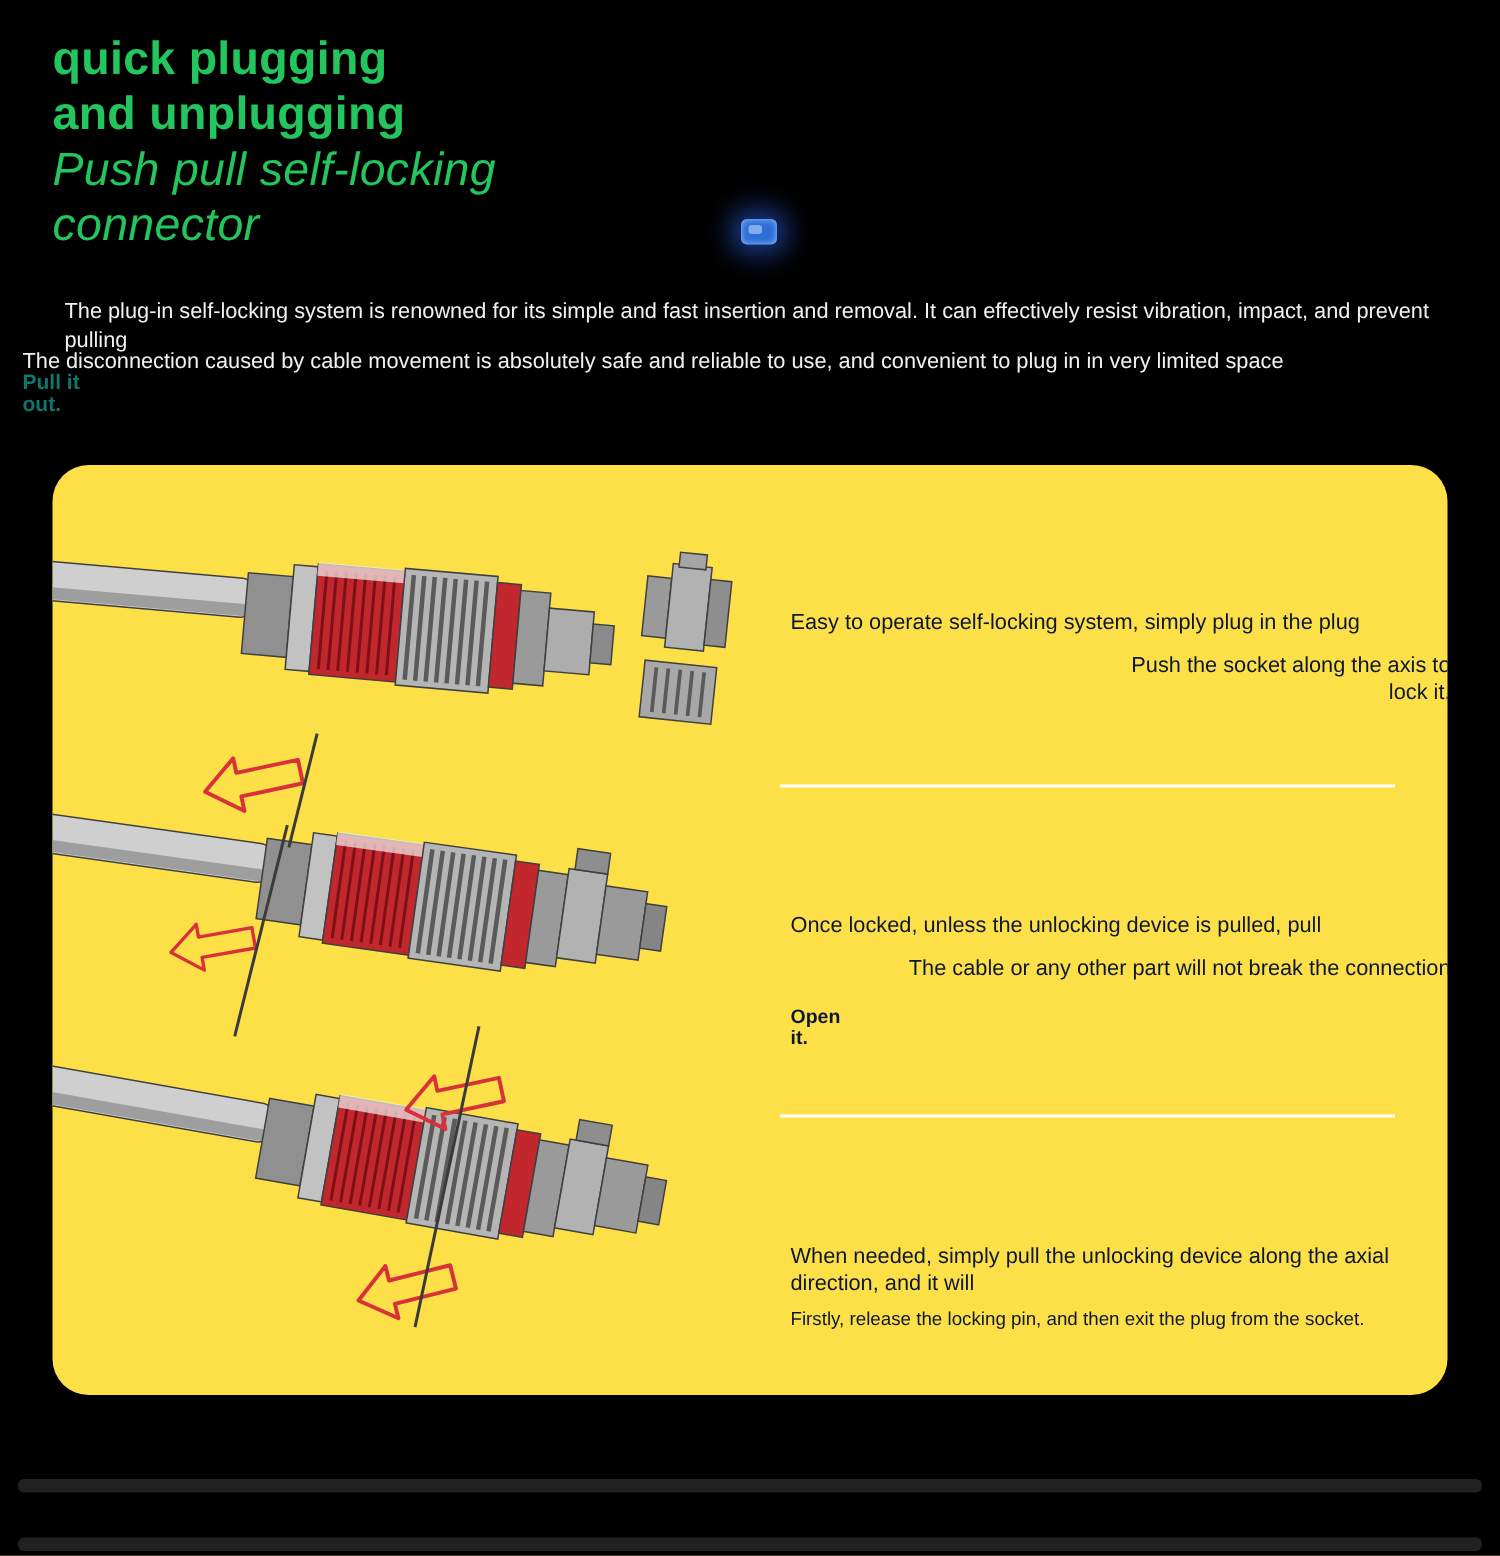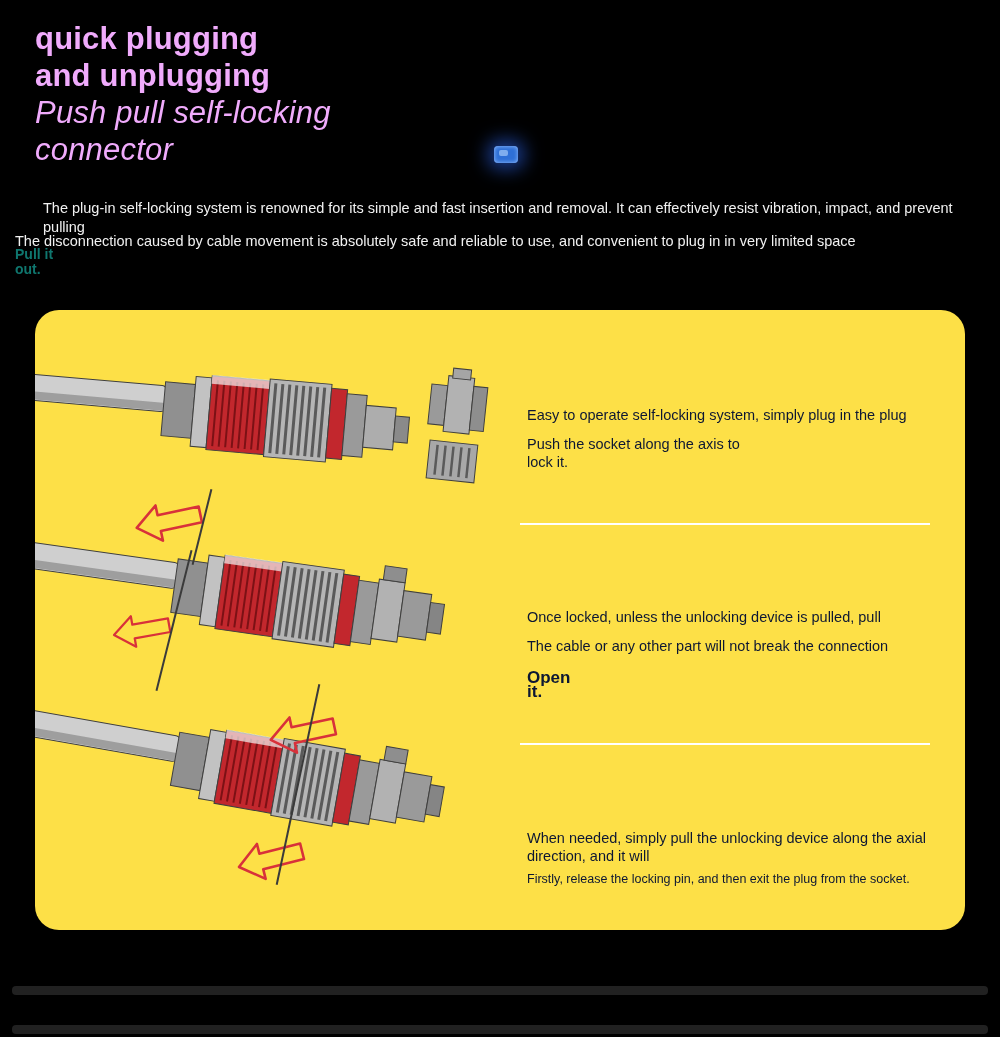--- a/index.html
+++ b/index.html
@@ -4,21 +4,21 @@
 <style>
   html,body{margin:0;padding:0;background:#000;}
   body{
     width:1000px;height:1037px;position:relative;overflow:hidden;
     font-family:"Liberation Sans", sans-serif;
     -webkit-font-smoothing:antialiased;
   }
   .abs{position:absolute;}
 
   
-  .title{left:35px;top:20px;color:#f0abfc;}
+  .title{left:35px;top:20px;color:#22c55e;}
   .title .line{font-size:31px;line-height:37px;letter-spacing:.2px;}
   .title .bold{font-weight:700;}
   .title .reg{font-weight:400;font-style:italic;}
 
   .brand-glow{
     left:494px;top:146px;width:24px;height:17px;border-radius:4px;
     background:#2e6fd6;
     box-shadow:0 0 18px 6px rgba(35,80,190,.75), inset 0 0 4px #9cc4ff;
   }
   .brand-glow::after{
@@ -37,22 +37,22 @@
 
   
   .panel{
     left:35px;top:310px;width:930px;height:620px;border-radius:24px;
     background:#fde047;overflow:hidden;
   }
   .panel .step{color:#0d1733;}
   .step{position:absolute;left:492px;width:440px;}
   .step p{margin:0;}
   .step .primary{font-size:14.5px;line-height:18px;}
-  .step .secondary{font-size:14.5px;line-height:18px;margin-top:11px;white-space:pre-line;}
-  .step .note{font-size:17px;font-weight:700;line-height:14px;margin-top:16px;white-space:pre-line;}
+  .step .secondary{font-size:14.5px;line-height:18px;margin-top:11px;white-space:pre-line;text-align:right;}
+  .step .note{font-size:13px;font-weight:700;line-height:14px;margin-top:16px;white-space:pre-line;}
   .step .small{font-size:12.5px;line-height:15px;margin-top:7px;}
   .step1{top:96px;}
   .step2{top:298px;}
   .step3{top:503px;margin-top:16px;}
 
   .sep{position:absolute;left:485px;width:410px;height:2px;background:#ffffff;}
   .sep1{top:213px;}
   .sep2{top:433px;}
 
   .illus{position:absolute;}

